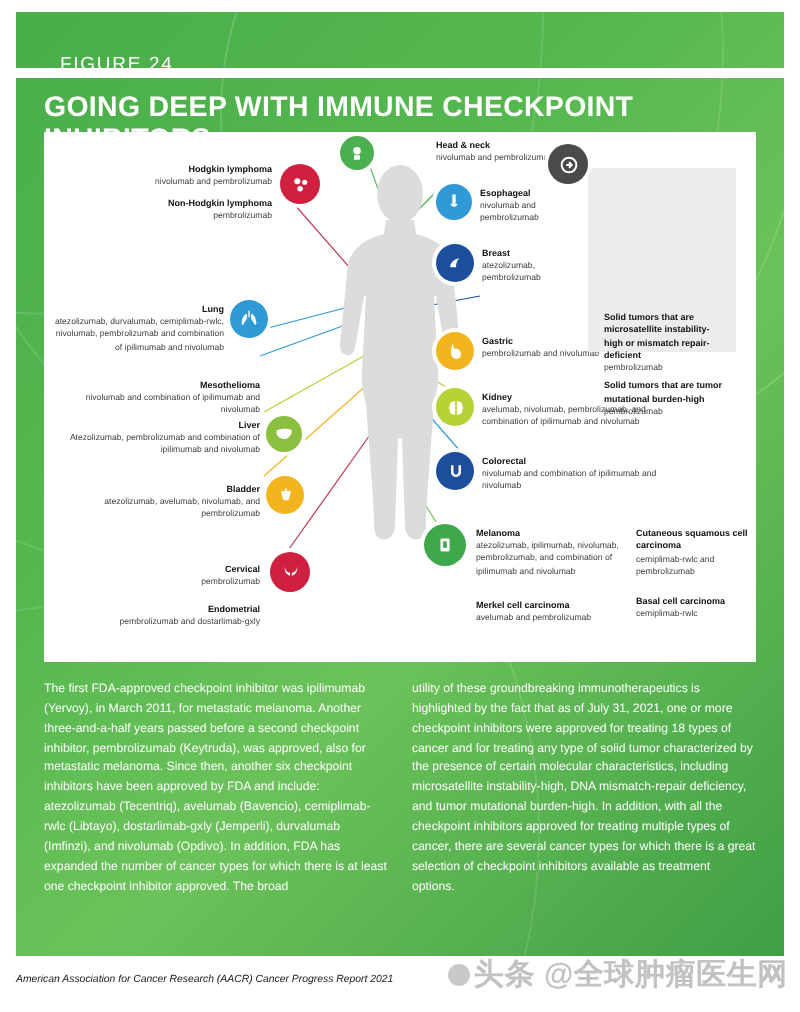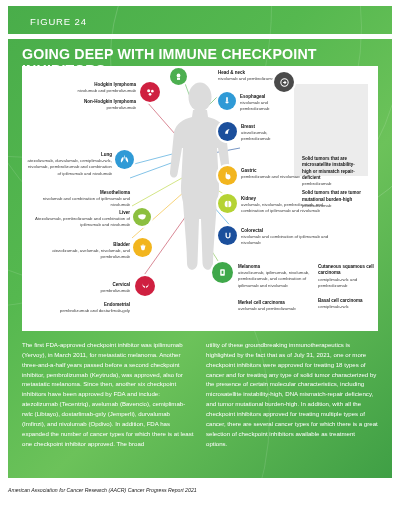--- a/index.html
+++ b/index.html
@@ -13,21 +13,21 @@
          overflow:hidden;}
   .frame:before{content:"";position:absolute;right:-60px;top:-120px;width:340px;height:340px;
          border:1px solid rgba(255,255,255,.16);border-radius:50%;}
   .frame:after{content:"";position:absolute;right:-10px;top:-180px;width:430px;height:430px;
          border:1px solid rgba(255,255,255,.13);border-radius:50%;}
   .arcs{position:absolute;inset:0;}
   .arcs span{position:absolute;border:1px solid rgba(255,255,255,.12);border-radius:50%;}
   .a1{right:30px;top:-240px;width:520px;height:520px;}
   .a2{right:120px;top:-300px;width:600px;height:600px;}
   .a3{left:-260px;top:150px;width:520px;height:520px;}
-  .figlabel{position:absolute;left:30px;top:16px;color:#ffffff;font-size:9.5px;
+  .figlabel{position:absolute;left:30px;top:27px;color:#ffffff;font-size:9.5px;
             letter-spacing:.09em;font-weight:400;}
 
   .titlegap{position:absolute;left:8px;top:34px;width:384px;height:5px;background:#ffffff;}
 
   .title{position:absolute;left:22px;top:46px;right:20px;color:#ffffff;
          font-size:14.2px;font-weight:bold;letter-spacing:.012em;}
 
   
   .card{position:absolute;left:22px;top:66px;width:356px;height:265px;background:#ffffff;}
 
@@ -278,14 +278,17 @@
     </div>
 
   </div>
 
   <div class="textwrap">
     <div class="col colL">The first FDA-approved checkpoint inhibitor was ipilimumab (Yervoy), in March 2011, for metastatic melanoma. Another three-and-a-half years passed before a second checkpoint inhibitor, pembrolizumab (Keytruda), was approved, also for metastatic melanoma. Since then, another six checkpoint inhibitors have been approved by FDA and include: atezolizumab (Tecentriq), avelumab (Bavencio), cemiplimab-rwlc (Libtayo), dostarlimab-gxly (Jemperli), durvalumab (Imfinzi), and nivolumab (Opdivo). In addition, FDA has expanded the number of cancer types for which there is at least one checkpoint inhibitor approved. The broad</div>
     <div class="col colR">utility of these groundbreaking immunotherapeutics is highlighted by the fact that as of July 31, 2021, one or more checkpoint inhibitors were approved for treating 18 types of cancer and for treating any type of solid tumor characterized by the presence of certain molecular characteristics, including microsatellite instability-high, DNA mismatch-repair deficiency, and tumor mutational burden-high. In addition, with all the checkpoint inhibitors approved for treating multiple types of cancer, there are several cancer types for which there is a great selection of checkpoint inhibitors available as treatment options.</div>
   </div>
 
   <div class="footer">American Association for Cancer Research (AACR) Cancer Progress Report 2021</div>
+  <div class="watermark">
+    <span class="wm-dot"></span><span>头条 @全球肿瘤医生网</span>
+  </div>
 
 </div>
 
 </body></html>

